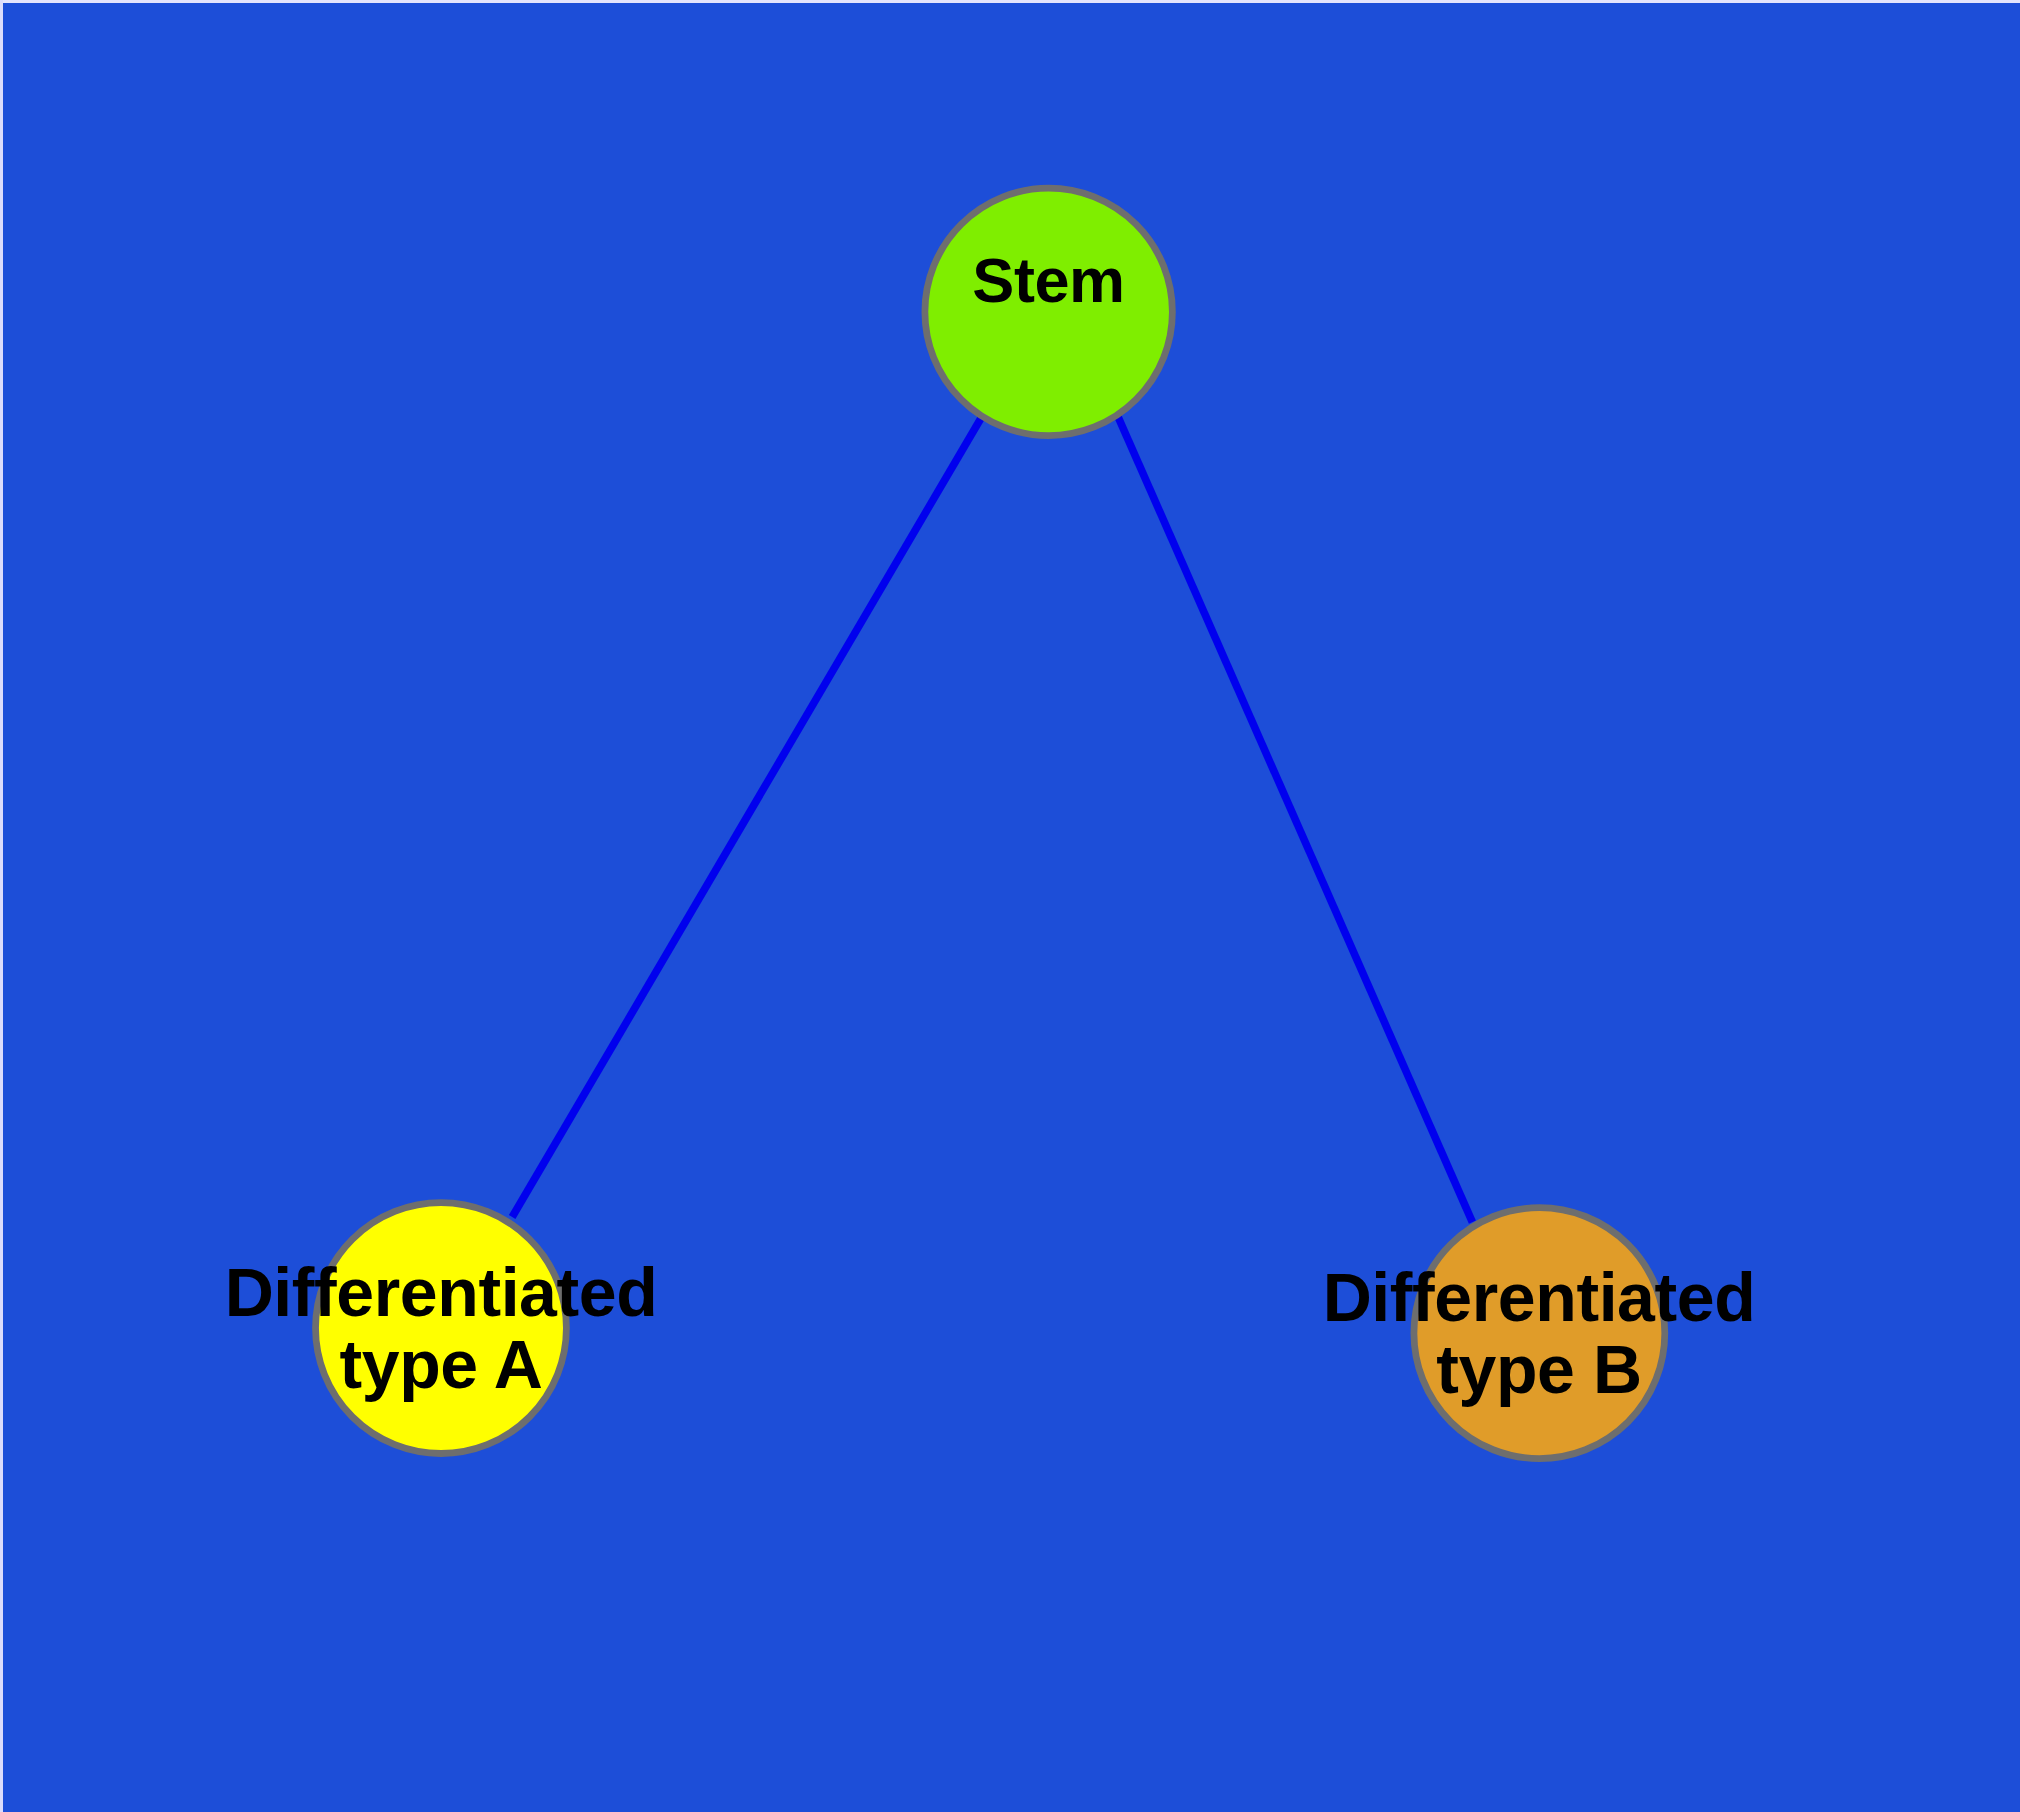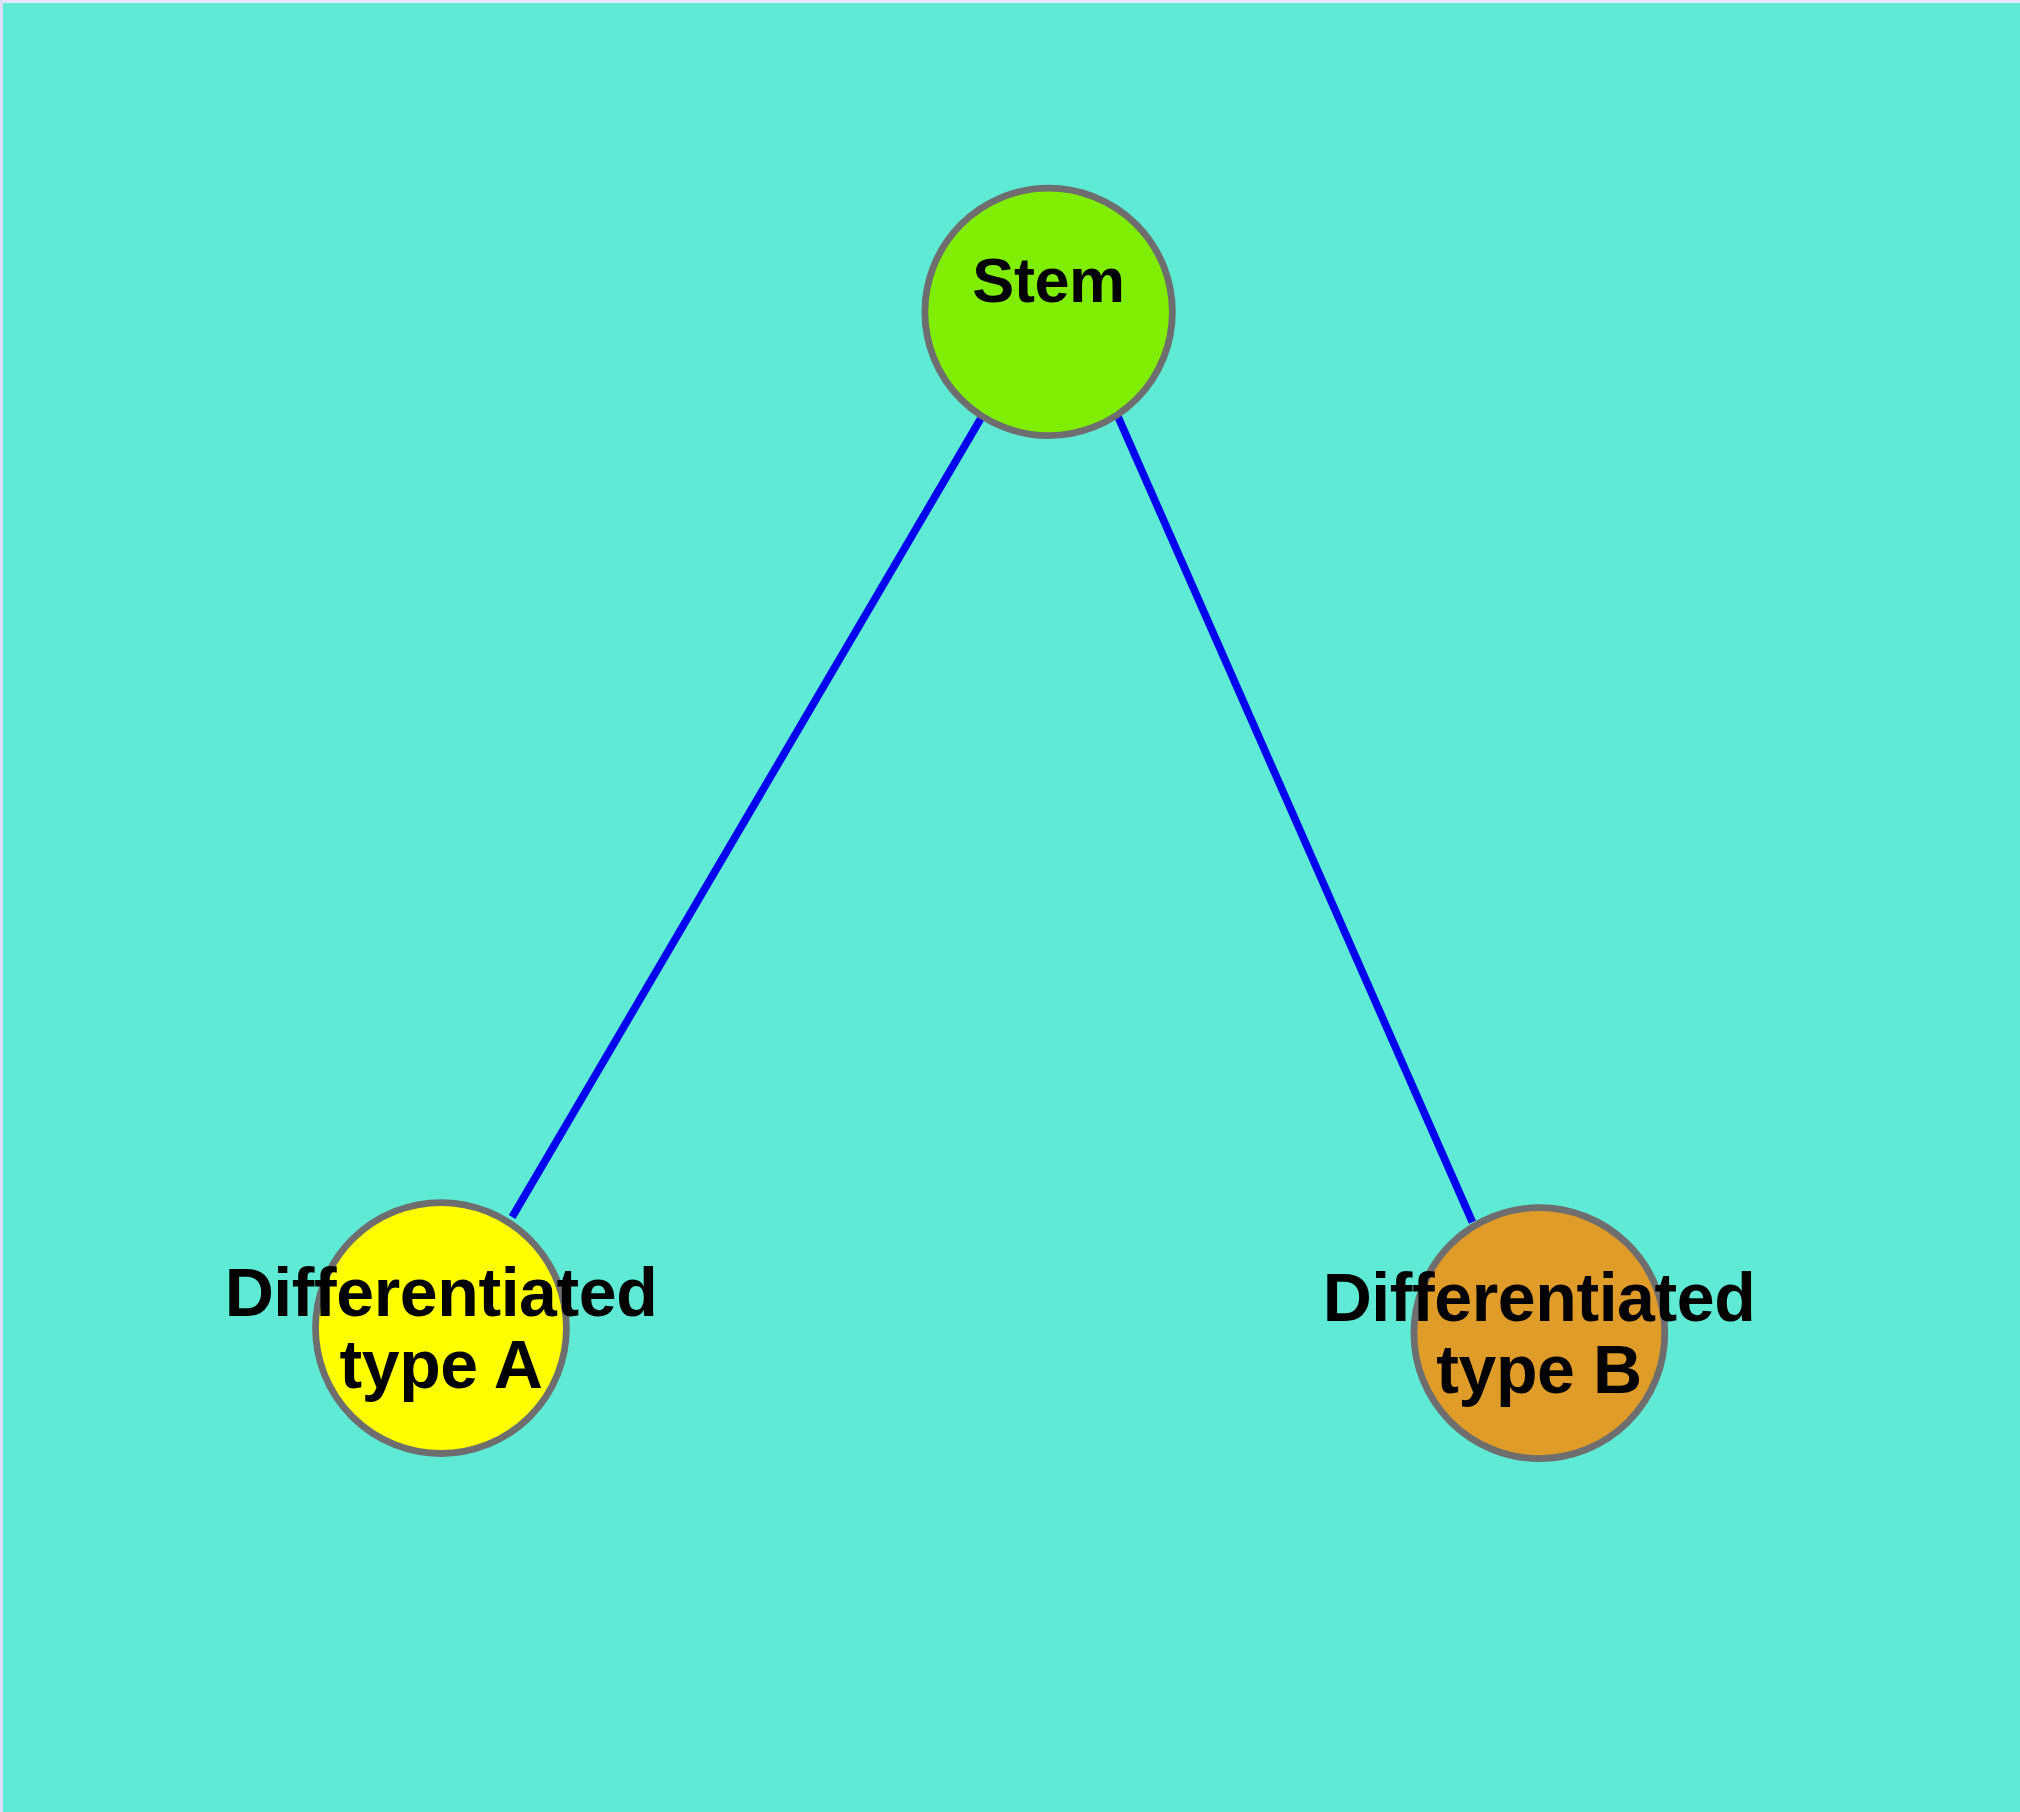--- a/index.html
+++ b/index.html
@@ -68,21 +68,21 @@
     font-size: 68px;
     width: 848px;
     left: 1115px;
     top: 1333px;
     transform: translateY(-50%);
   }
 </style>
 </head>
 <body>
 
-<div id="canvas" style="background: #5eead4;">
+<div id="canvas" style="background: #1d4ed8;">
 
   <div id="top-bleed"></div>
   <div id="left-bleed"></div>
 
   <svg id="graph-svg" viewBox="0 0 2384 2138">
 
     <g>
       <line x1="1158" y1="492" x2="604" y2="1436" stroke="#0000ee" stroke-width="9" stroke-linecap="butt"></line>
       <line x1="1319" y1="492" x2="1737" y2="1442" stroke="#0000ee" stroke-width="9" stroke-linecap="butt"></line>
     </g>

